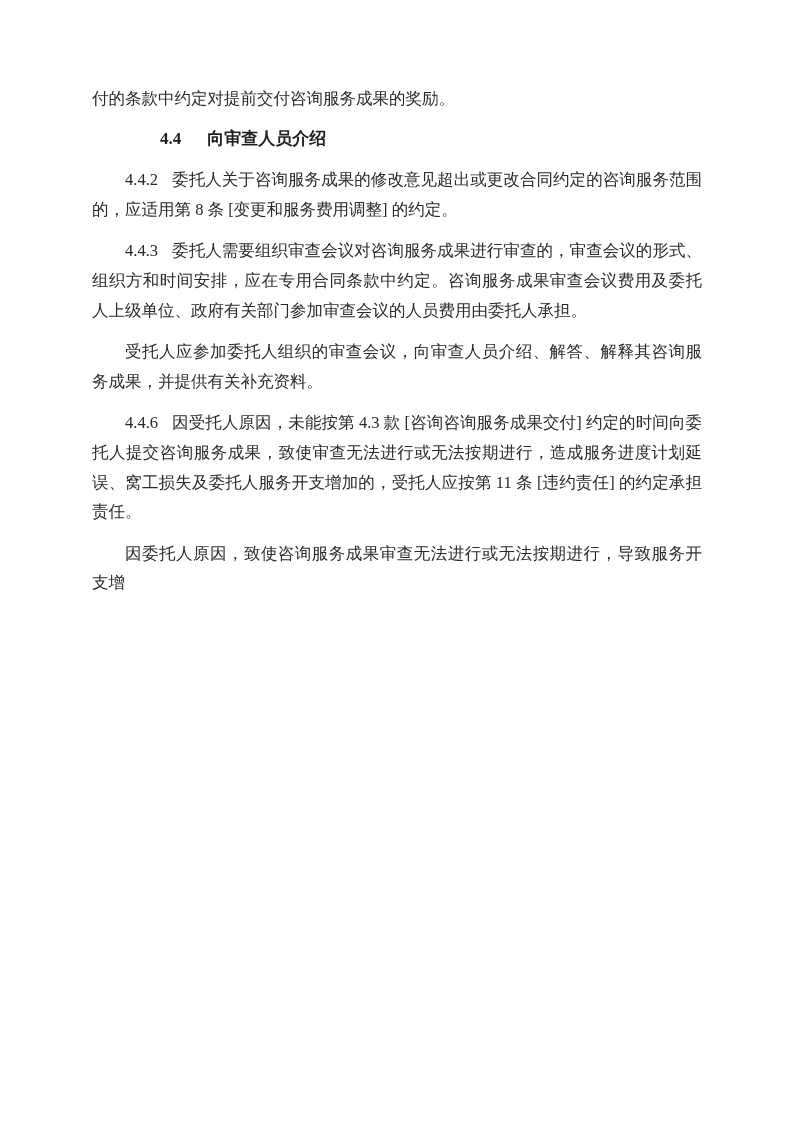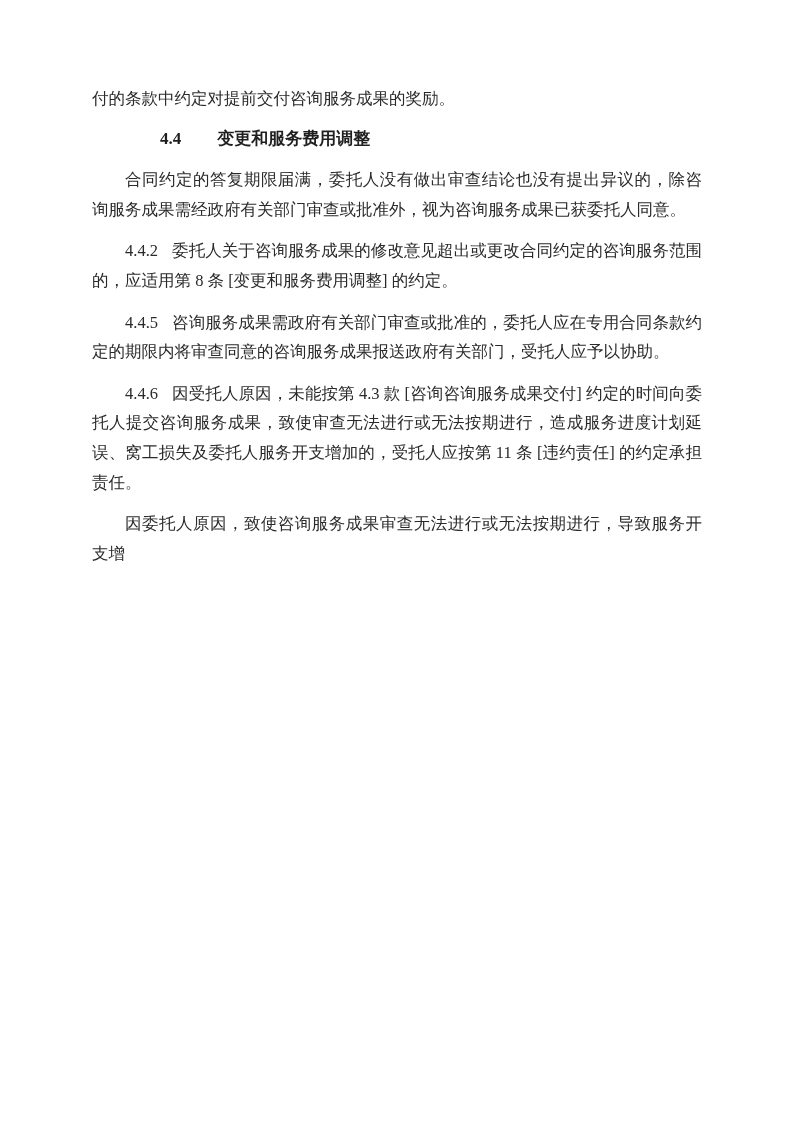--- a/index.html
+++ b/index.html
@@ -37,21 +37,21 @@
   .section-heading {
     margin: 10px 0 0 0;
     text-indent: 2em;
     font-weight: bold;
     font-size: 17px;
     color: #1f1f1f;
     text-align: left;
   }
   .section-heading .heading-num {
     display: inline-block;
-    margin-right: 36px;
+    margin-right: 26px;
   }
   .clause-num {
     display: inline;
     margin-right: 14px;
   }
   .page-number {
     position: absolute;
     top: 1037px;
     left: 0;
     width: 100%;
@@ -62,31 +62,31 @@
   }
 </style>
 </head>
 <body>
 
 <div class="page">
   <div class="content">
 
     <p class="para continuation"><span>付的条款中约定对提前交付咨询服务成果的奖励。</span></p>
 
-    <p class="section-heading"><span class="heading-num">4.4</span><span>变更和服务费用调整</span></p>
+    <p class="section-heading"><span class="heading-num">4.4</span><span>向审查人员介绍</span></p>
 
 
-    <p class="para"><span>合同约定的答复期限届满，委托人没有做出审查结论也没有提出异议的，除咨询服务成果需经政府有关部门审查或批准外，视为咨询服务成果已获委托人同意。</span></p>
 
     <p class="para"><span class="clause-num">4.4.2</span><span>委托人关于咨询服务成果的修改意见超出或更改合同约定的咨询服务范围的，应适用第 8 条 [变更和服务费用调整] 的约定。</span></p>
 
+    <p class="para"><span class="clause-num">4.4.3</span><span>委托人需要组织审查会议对咨询服务成果进行审查的，审查会议的形式、组织方和时间安排，应在专用合同条款中约定。咨询服务成果审查会议费用及委托人上级单位、政府有关部门参加审查会议的人员费用由委托人承担。</span></p>
+
+    <p class="para"><span>受托人应参加委托人组织的审查会议，向审查人员介绍、解答、解释其咨询服务成果，并提供有关补充资料。</span></p>
 
 
-
-    <p class="para"><span class="clause-num">4.4.5</span><span>咨询服务成果需政府有关部门审查或批准的，委托人应在专用合同条款约定的期限内将审查同意的咨询服务成果报送政府有关部门，受托人应予以协助。</span></p>
 
 
     <p class="para"><span class="clause-num">4.4.6</span><span>因受托人原因，未能按第 4.3 款 [咨询咨询服务成果交付] 约定的时间向委托人提交咨询服务成果，致使审查无法进行或无法按期进行，造成服务进度计划延误、窝工损失及委托人服务开支增加的，受托人应按第 11 条 [违约责任] 的约定承担责任。</span></p>
 
     <p class="para"><span>因委托人原因，致使咨询服务成果审查无法进行或无法按期进行，导致服务开支增</span></p>
 
   </div>
 
   <div class="page-number">16</div>
 </div>

